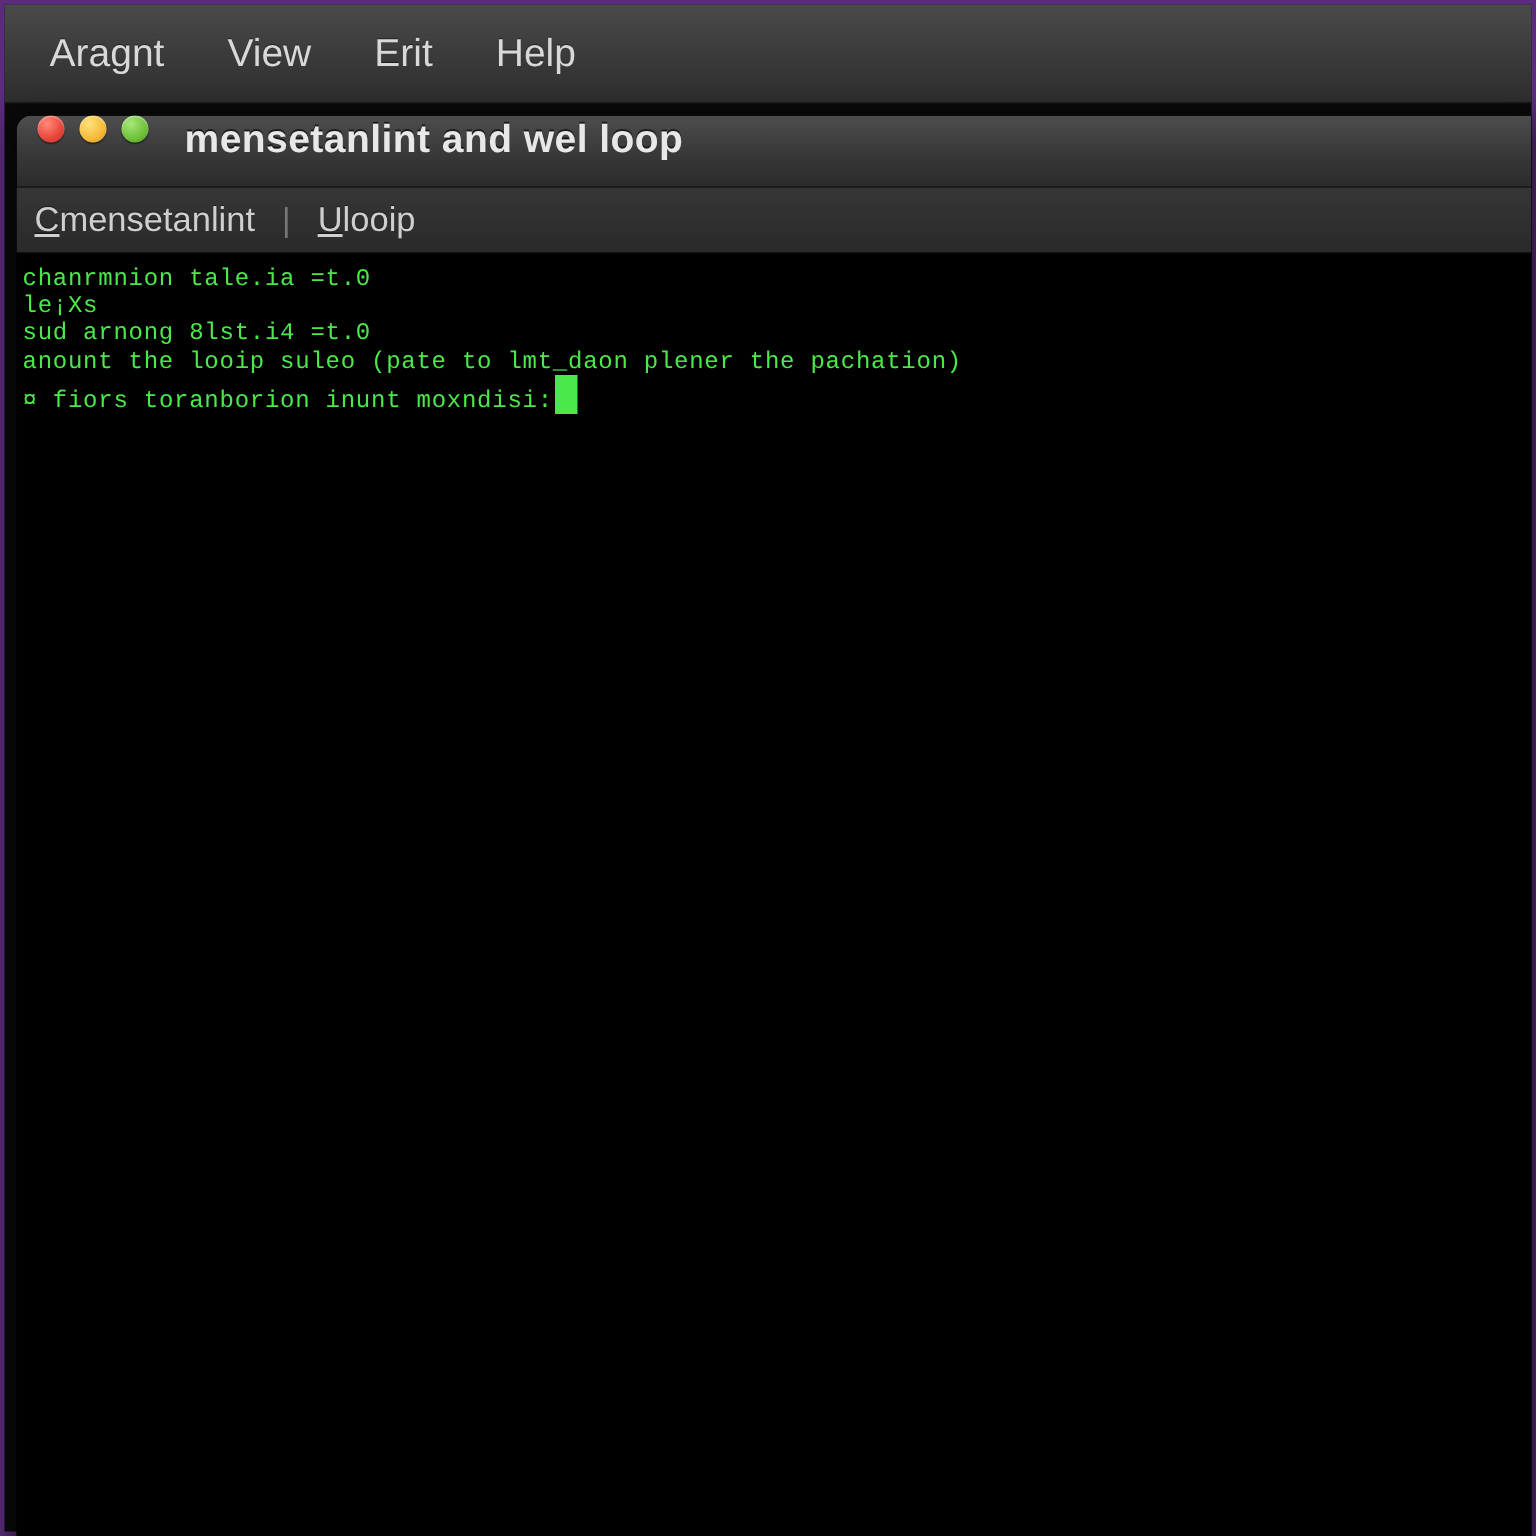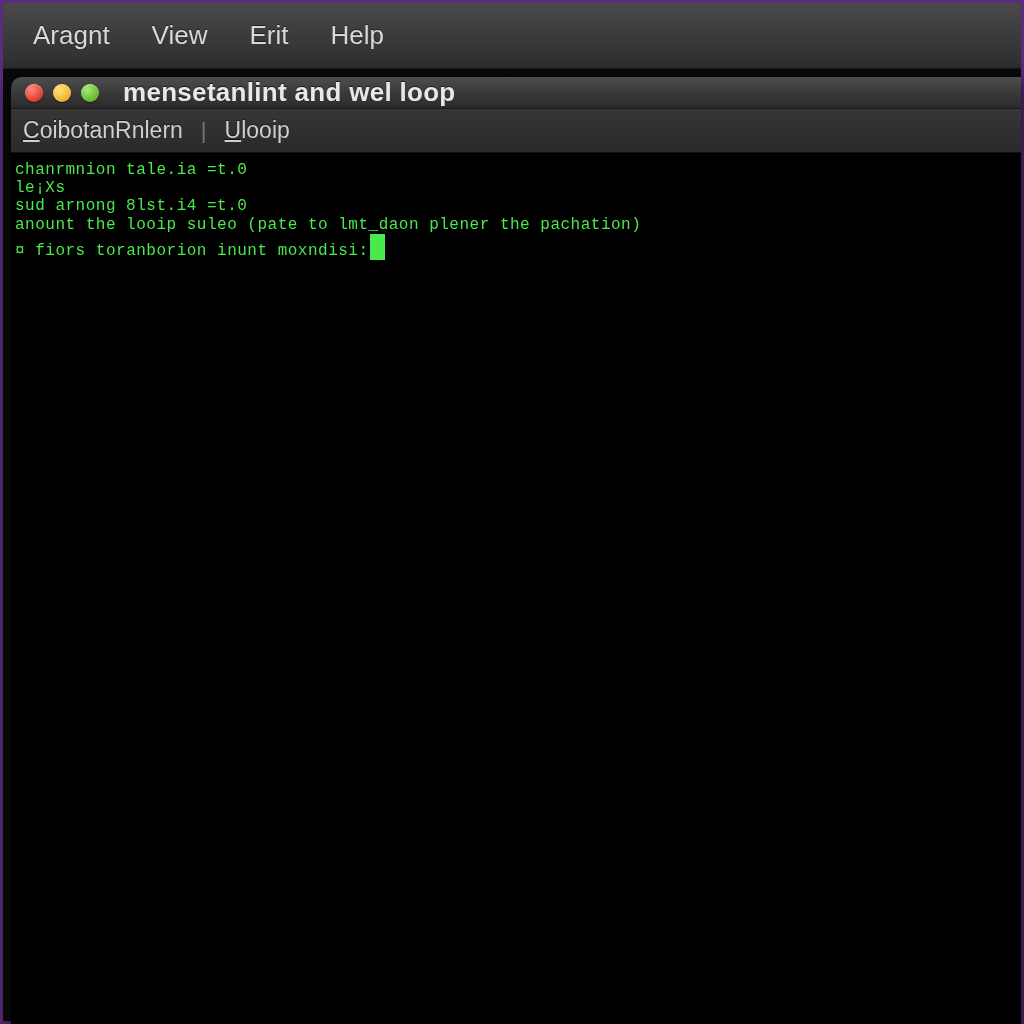--- a/index.html
+++ b/index.html
@@ -46,24 +46,23 @@
       margin: 8px 0 0 8px;
       width: calc(100% - 8px);
       height: calc(100% - 58px);
       background: #000;
       border-top-left-radius: 10px;
       overflow: hidden;
       box-shadow: 0 3px 20px rgba(0,0,0,0.8);
     }
 
     .titlebar {
-      height: 32px;
+      height: 48px;
       background: linear-gradient(to bottom, #4d4d4d 0%, #3a3a3a 50%, #2b2b2b 100%);
       display: flex;
-      align-items: center;
       padding: 0 14px;
       border-bottom: 1px solid #1a1a1a;
       border-top-left-radius: 10px;
     }
 
     .traffic-lights {
       display: flex;
       gap: 10px;
       margin-right: 24px;
     }
@@ -158,21 +157,21 @@
     <div class="titlebar">
       <div class="traffic-lights">
         <div class="traffic-light tl-close"></div>
         <div class="traffic-light tl-min"></div>
         <div class="traffic-light tl-max"></div>
       </div>
       <div class="window-title">mensetanlint and wel loop</div>
     </div>
 
     <div class="tabbar">
-      <span class="tab"><span class="ul">C</span><span>oibotanRnlern</span></span>
+      <span class="tab"><span class="ul">C</span><span>mensetanlint</span></span>
       <span class="tab-sep">|</span>
       <span class="tab"><span class="ul">U</span><span>looip</span></span>
     </div>
 
     <div class="terminal-body"><span class="term-line">chanrmnion tale.ia =t.0</span><span class="term-line">le¡Xs</span><span class="term-line">sud arnong 8lst.i4 =t.0</span><span class="term-line">anount the looip suleo (pate to lmt_daon plener the pachation)</span><span class="term-line"><span class="prompt-sym">¤</span><span> fiors toranborion inunt moxndisi:</span><span class="cursor"></span></span></div>
 
   </div>
 </div>
 
 </body></html>

